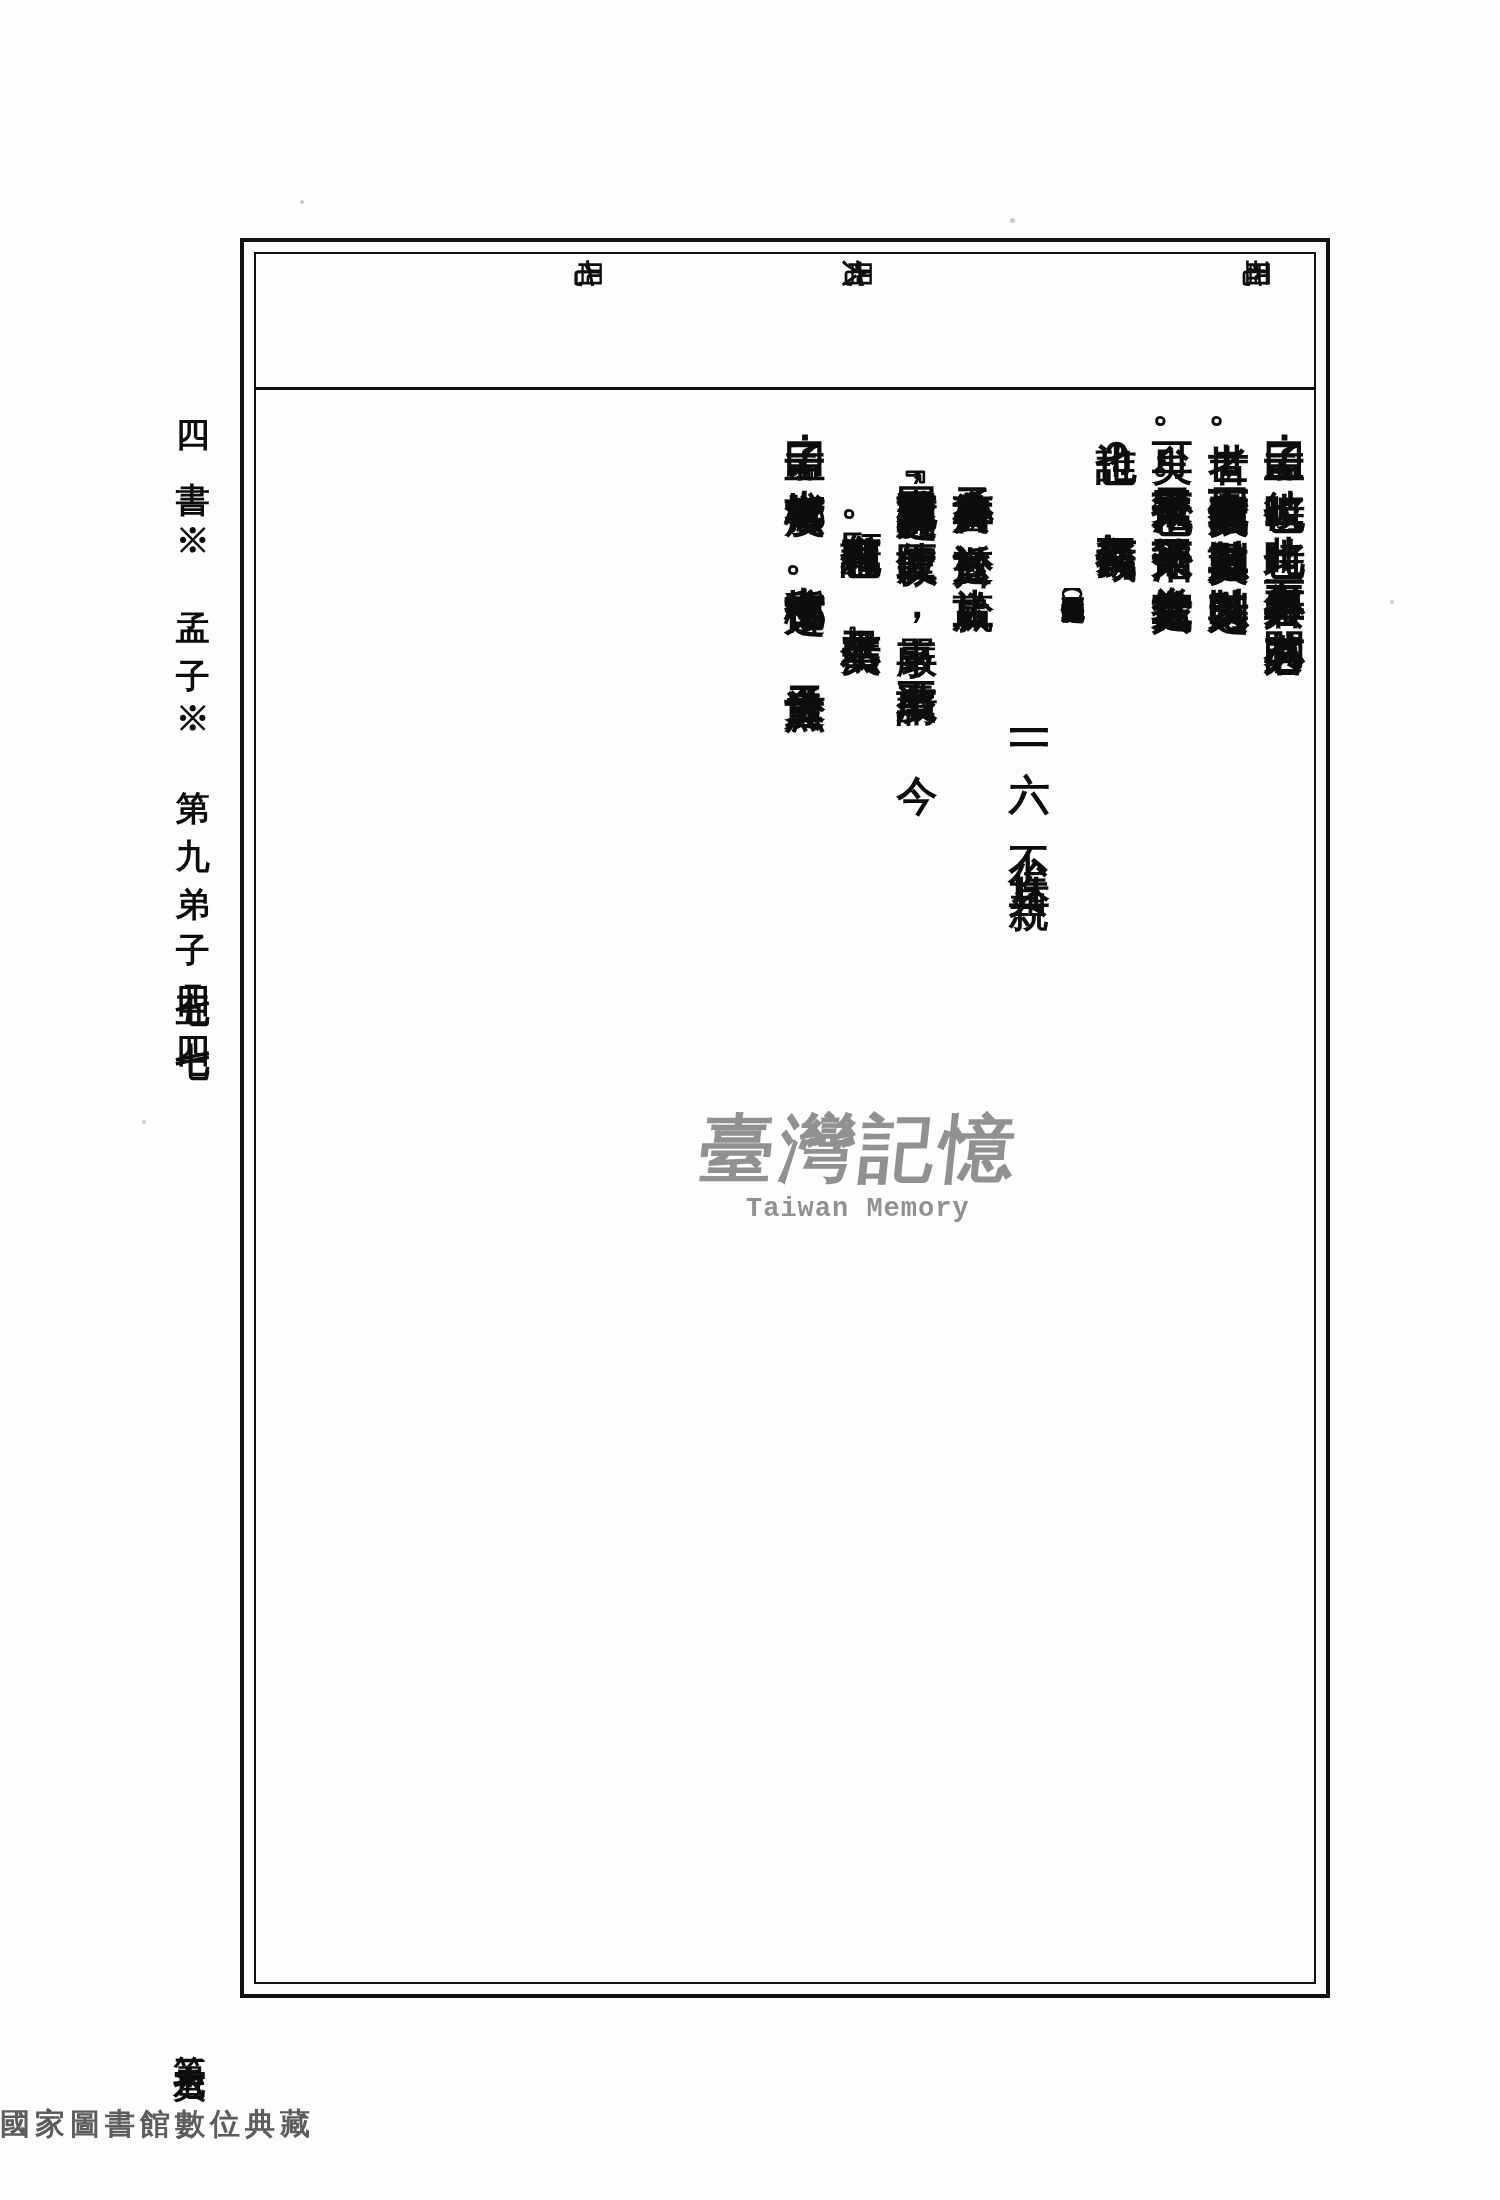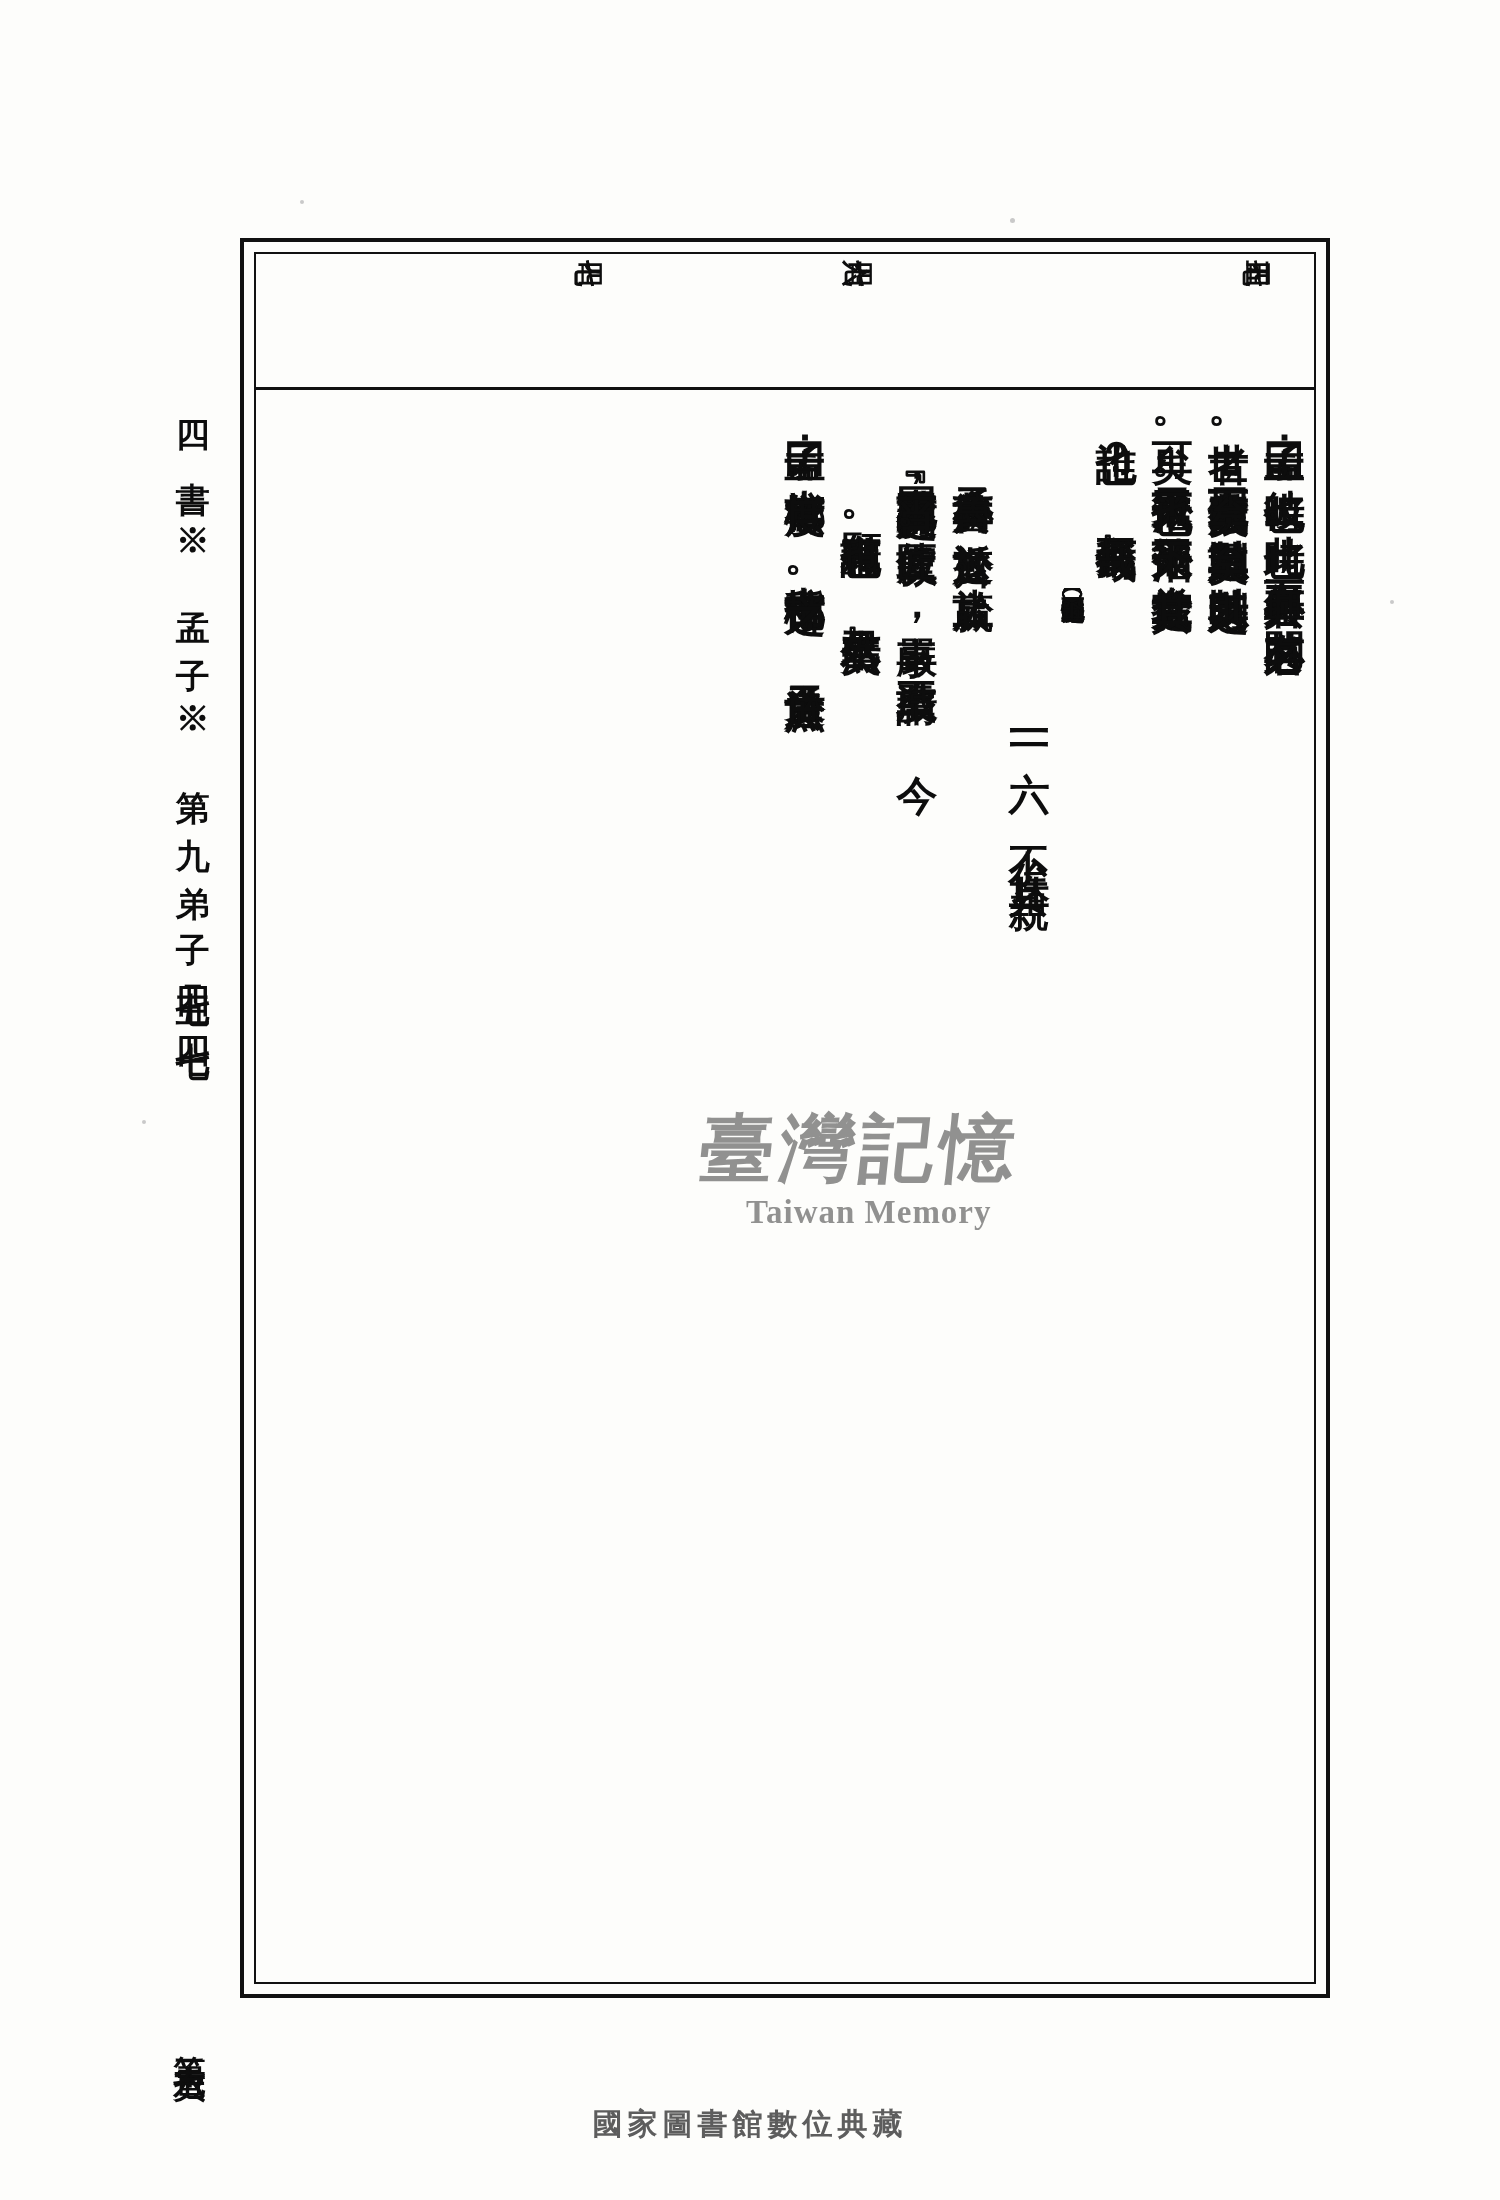--- a/index.html
+++ b/index.html
@@ -165,36 +165,35 @@
   }
   #wm-cn {
     font-family: "DejaVu Serif", "Liberation Serif", serif;
     font-size: 74px;
     font-weight: 700;
     color: #3a3a3a;
     letter-spacing: 6px;
     transform: skewX(-6deg);
   }
   #wm-en {
-    font-family: Liberation Serif, serif;
-    font-size: 33px;
+    font-family: Liberation Mono, monospace;
+    font-size: 27px;
     font-weight: 700;
     color: #3a3a3a;
     letter-spacing: 1px;
     margin-top: -6px;
     margin-left: 46px;
   }
 
   
   #footer {
     position: absolute;
     left: 0;
     right: 0;
     bottom: 55px;
-    text-align: center;
     font-size: 30px;
     letter-spacing: 5px;
     color: #5d5d5d;
     font-weight: 600;
     font-family: "DejaVu Serif", "Liberation Serif", serif;
   }
 
   
   .speck {
     position: absolute;

